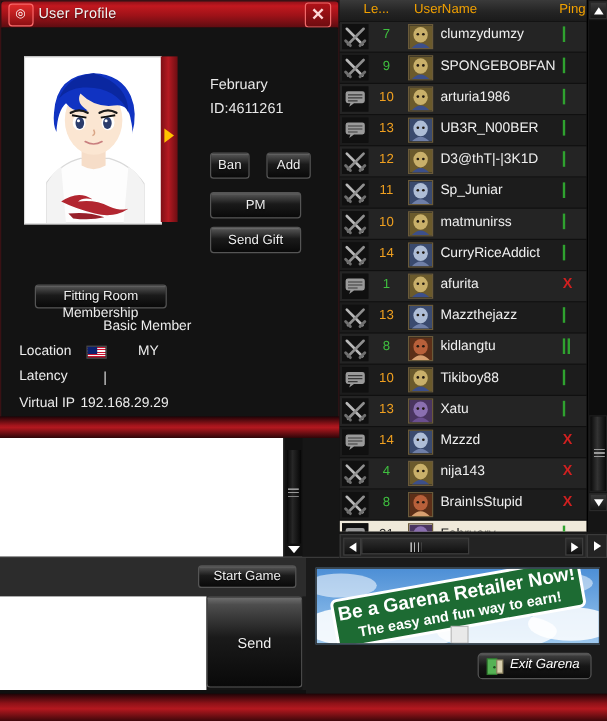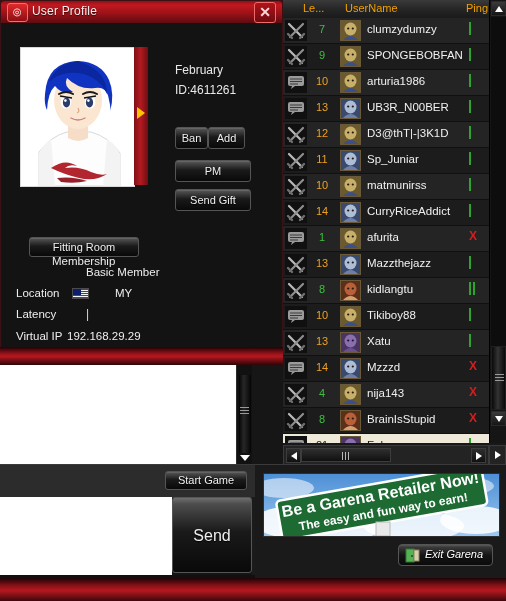--- a/index.html
+++ b/index.html
@@ -69,21 +69,21 @@
   .p-id{position:absolute;left:173px;top:60px;color:#e8e8e8;font-size:12px;}
 
   .btn{
     background:linear-gradient(180deg,#6f6f6f 0%,#4d4d4d 8%,#1a1a1a 45%,#090909 100%);
     border:1px solid #555;border-radius:3px;
     color:#efefef;font-size:11px;text-align:center;
     cursor:pointer;box-sizing:border-box;
     text-shadow:0 1px 1px #000;
   }
   .btn-ban{position:absolute;left:173px;top:104px;width:33px;height:22px;line-height:20px;}
-  .btn-add{position:absolute;left:206px;top:104px;width:37px;height:22px;line-height:20px;}
+  .btn-add{position:absolute;left:220px;top:104px;width:37px;height:22px;line-height:20px;}
   .btn-pm{position:absolute;left:173px;top:137px;width:76px;height:22px;line-height:20px;}
   .btn-gift{position:absolute;left:173px;top:166px;width:76px;height:22px;line-height:20px;}
   .btn-fit{position:absolute;left:27px;top:214px;width:110px;height:20px;line-height:18px;}
 
   .info-row{position:absolute;left:14px;font-size:11.5px;color:#ededed;}
   .info-val{position:absolute;font-size:11.5px;color:#ededed;}
   .flag{
     position:absolute;left:70px;width:17px;height:11px;
     background:
       repeating-linear-gradient(180deg,#c8102e 0px,#c8102e 1px,#f6f6f6 1px,#f6f6f6 2px);
@@ -125,21 +125,21 @@
     background:#2c2c2c;border-top:1px solid #3a3a3a;
   }
   .btn-settings{position:absolute;left:76px;top:471px;width:85px;height:19px;line-height:17px;}
   .btn-start{position:absolute;left:165px;top:471px;width:82px;height:19px;line-height:17px;}
 
   .chat-input{
     position:absolute;left:0;top:497px;width:172px;height:78px;background:#fff;
   }
   .btn-send{
     position:absolute;left:172px;top:497px;width:80px;height:76px;
-    line-height:76px;font-size:16px;
+    line-height:76px;font-size:12px;
   }
   .send-pad{position:absolute;left:252px;top:497px;width:31px;height:78px;background:#1b1b1b;}
 
   
   .userlist{
     position:absolute;left:283px;top:0;width:223px;height:470px;
     background:#181818;
   }
   .ul-header{
     position:absolute;left:0;top:0;width:206px;height:18px;

